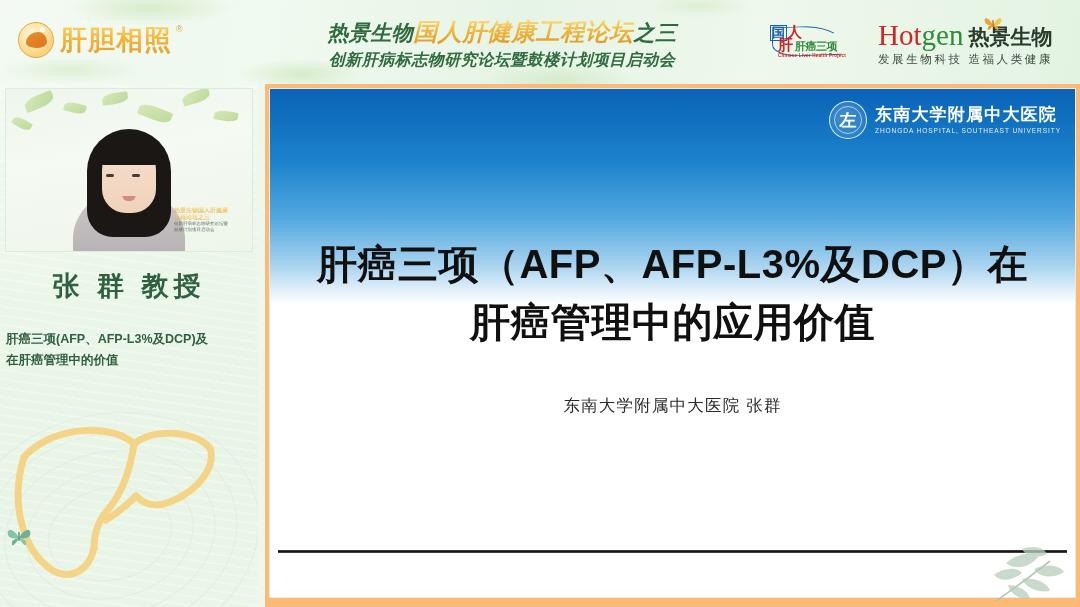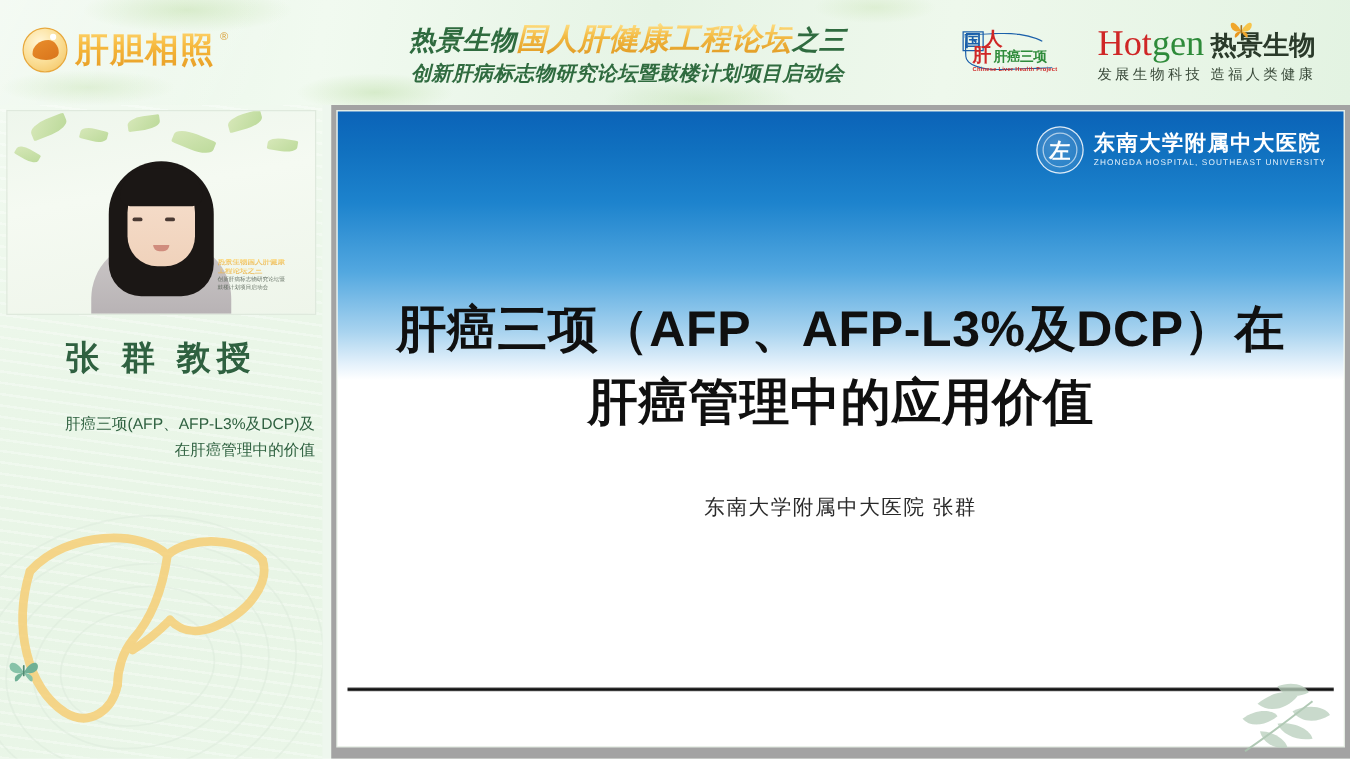--- a/index.html
+++ b/index.html
@@ -208,33 +208,33 @@
   #video-watermark .wm-dark {
     font-size: 4.5px; color: #4d5a4d; line-height: 6px; white-space: nowrap;
   }
 
   
   #speaker-name {
     position: absolute; left: 0; top: 184px; width: 258px; text-align: center;
     font-size: 27px; font-weight: 700; color: #2f6140; letter-spacing: 5px;
   }
   #speaker-topic {
-    position: absolute; left: 6px; top: 245px; width: 246px; text-align: right;
-    font-size: 12.5px; font-weight: 400; color: #2f6140; line-height: 21px;
+    position: absolute; left: 6px; top: 245px; width: 246px; text-align: left;
+    font-size: 12.5px; font-weight: 700; color: #2f6140; line-height: 21px;
   }
 
   
   #deco-liver { position: absolute; left: -6px; top: 318px; width: 240px; height: 190px; opacity: .85; }
   #deco-butterfly { position: absolute; left: 4px; top: 440px; width: 30px; height: 26px; }
   #deco-rings { position: absolute; left: -40px; top: 300px; width: 300px; height: 300px; opacity: .5; }
 
   
   #slide-wrap {
     position: absolute; left: 265px; top: 84px; width: 815px; height: 523px;
-    background: #a3a3a3;
+    background: #fdba74;
   }
   #slide {
     position: absolute; left: 5px; top: 5px; width: 805px; height: 508px;
     background: #ffffff;
     box-shadow: 0 0 0 1px #e4ece3;
     overflow: hidden;
   }
   #slide-sky {
     position: absolute; left: 0; top: 0; width: 805px; height: 215px;
     background: linear-gradient(180deg,

